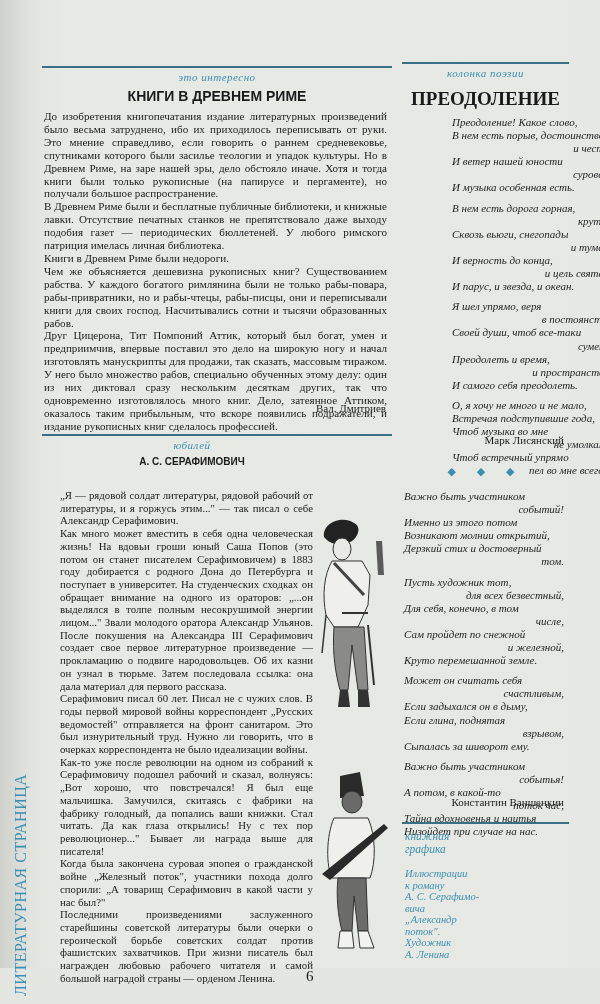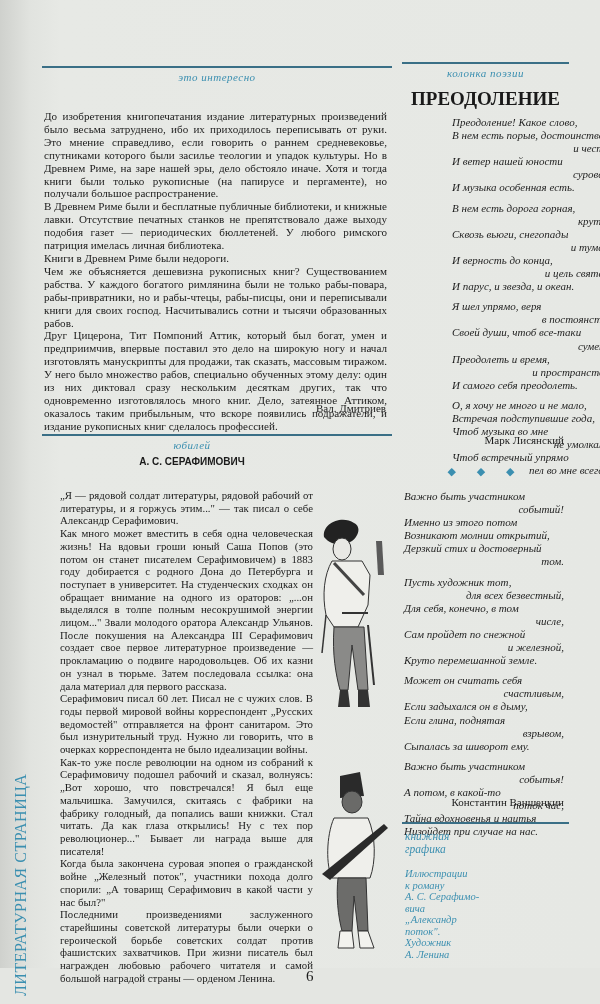--- a/index.html
+++ b/index.html
@@ -21,20 +21,21 @@
   .pnum{position:absolute;font-size:15px;}
   svg{position:absolute;}
 </style>
 </head>
 <body>
 
 <div class="page">
 
   <div class="rule" style="left:42px;top:66px;width:350px;"></div>
   <div class="kicker" style="left:42px;top:71px;width:350px;">это интересно</div>
+  <div class="heading" style="left:42px;top:88px;width:350px;">КНИГИ В ДРЕВНЕМ РИМЕ</div>
   <div class="prose" style="left:44px;top:110px;width:343px;">
     <p>До изобретения книгопечатания издание литературных произведений было весьма затруднено, ибо их приходилось переписывать от руки. Это мнение справедливо, если говорить о раннем средневековье, спутниками которого были засилье теологии и упадок культуры. Но в Древнем Риме, на заре нашей эры, дело обстояло иначе. Хотя и тогда книги были только рукописные (на папирусе и пергаменте), но получали большое распространение.</p>
     <p>В Древнем Риме были и бесплатные публичные библиотеки, и книжные лавки. Отсутствие печатных станков не препятствовало даже выходу подобия газет — периодических бюллетеней. У любого римского патриция имелась личная библиотека.</p>
     <p>Книги в Древнем Риме были недороги.</p>
     <p>Чем же объясняется дешевизна рукописных книг? Существованием рабства. У каждого богатого римлянина были не только рабы-повара, рабы-привратники, но и рабы-чтецы, рабы-писцы, они и переписывали книги для своих господ. Насчитывались сотни и тысячи образованных рабов.</p>
     <p>Друг Цицерона, Тит Помпоний Аттик, который был богат, умен и предприимчив, впервые поставил это дело на широкую ногу и начал изготовлять манускрипты для продажи, так сказать, массовым тиражом. У него было множество рабов, специально обученных этому делу: один из них диктовал сразу нескольким десяткам других, так что одновременно изготовлялось много книг. Дело, затеянное Аттиком, оказалось таким прибыльным, что вскоре появились подражатели, и издание рукописных книг сделалось профессией.</p>
   </div>
   <div class="sig" style="left:200px;top:402px;width:186px;">Вал. Дмитриев</div>
 
   <div class="rule" style="left:42px;top:434px;width:350px;"></div>

